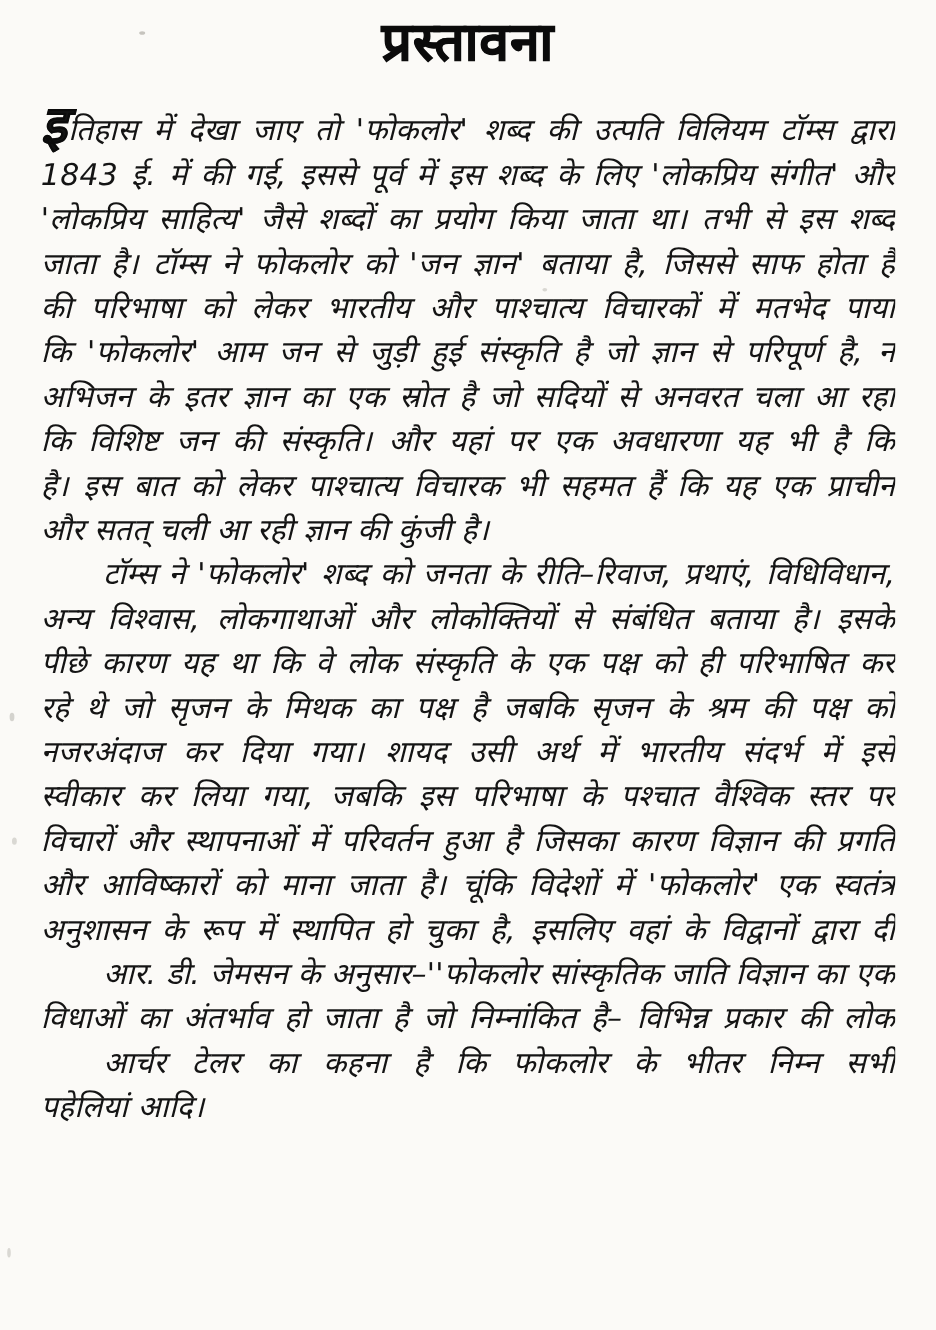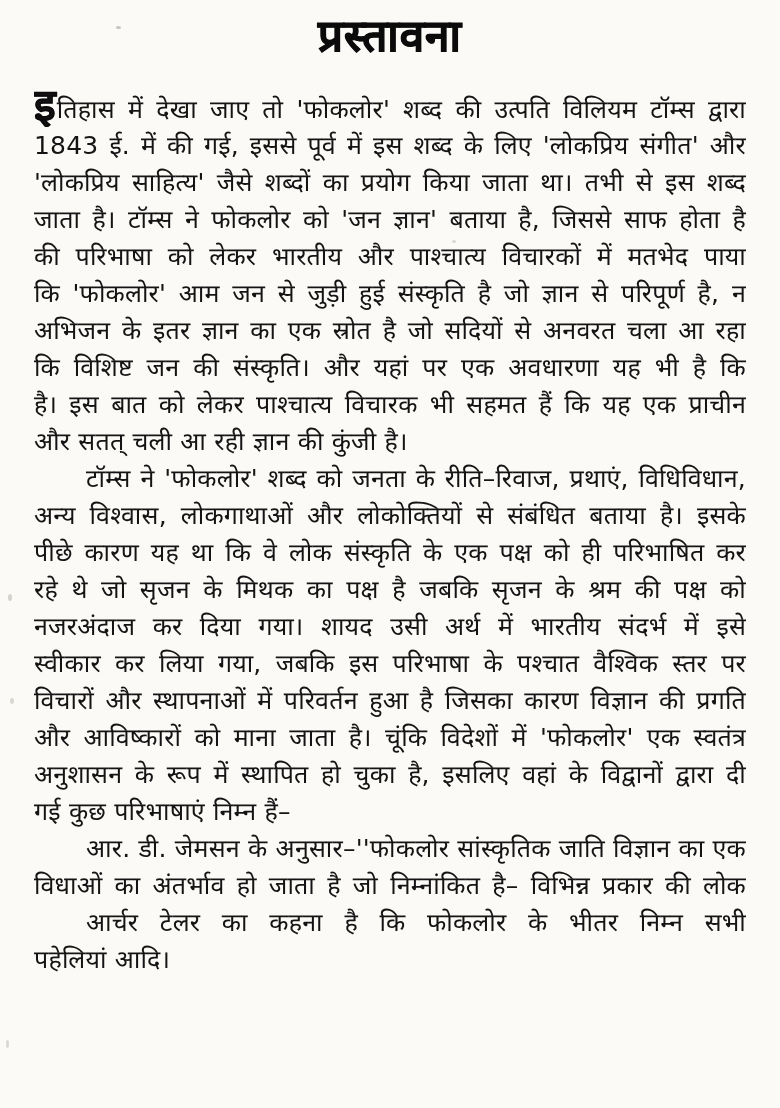--- a/index.html
+++ b/index.html
@@ -22,35 +22,37 @@
     box-sizing: border-box;
   }
   .title {
     margin: 2px 0 0 0;
     text-align: center;
     font-size: 44px;
     line-height: 56px;
     font-weight: bold;
     letter-spacing: 1px;
     color: #0b0b0b;
+    font-family: Liberation Serif, serif;
     -webkit-text-stroke: 0.8px #0b0b0b;
   }
   .body-text {
     margin-top: 26px;
   }
   .line {
     font-size: 25px;
     line-height: 37px;
     height: 37px;
     overflow: hidden;
     text-align: justify;
     text-align-last: justify;
     font-weight: 500;
     white-space: nowrap;
     letter-spacing: 0.2px;
+    font-style: italic;
   }
   .line.last {
     text-align: right;
     text-align-last: left;
   }
   .line.indent {
     padding-left: 52px;
   }
   .dropcap {
     font-size: 44px;
@@ -98,21 +100,20 @@
     <div class="para">
       <div class="line indent">टॉम्स ने 'फोकलोर' शब्द को जनता के रीति–रिवाज, प्रथाएं, विधिविधान,</div>
       <div class="line">अन्य विश्वास, लोकगाथाओं और लोकोक्तियों से संबंधित बताया है। इसके</div>
       <div class="line">पीछे कारण यह था कि वे लोक संस्कृति के एक पक्ष को ही परिभाषित कर</div>
       <div class="line">रहे थे जो सृजन के मिथक का पक्ष है जबकि सृजन के श्रम की पक्ष को</div>
       <div class="line">नजरअंदाज कर दिया गया। शायद उसी अर्थ में भारतीय संदर्भ में इसे</div>
       <div class="line">स्वीकार कर लिया गया, जबकि इस परिभाषा के पश्चात वैश्विक स्तर पर</div>
       <div class="line">विचारों और स्थापनाओं में परिवर्तन हुआ है जिसका कारण विज्ञान की प्रगति</div>
       <div class="line">और आविष्कारों को माना जाता है। चूंकि विदेशों में 'फोकलोर' एक स्वतंत्र</div>
       <div class="line">अनुशासन के रूप में स्थापित हो चुका है, इसलिए वहां के विद्वानों द्वारा दी</div>
-      <div class="line last">गई कुछ परिभाषाएं निम्न हैं–</div>
     </div>
 
     <div class="para">
       <div class="line indent">आर. डी. जेमसन के अनुसार–''फोकलोर सांस्कृतिक जाति विज्ञान का एक</div>
     </div>
 
     <div class="para">
       <div class="line">विधाओं का अंतर्भाव हो जाता है जो निम्नांकित है– विभिन्न प्रकार की लोक</div>
       <div class="line indent">आर्चर टेलर का कहना है कि फोकलोर के भीतर निम्न सभी</div>
       <div class="line last">पहेलियां आदि।</div>

